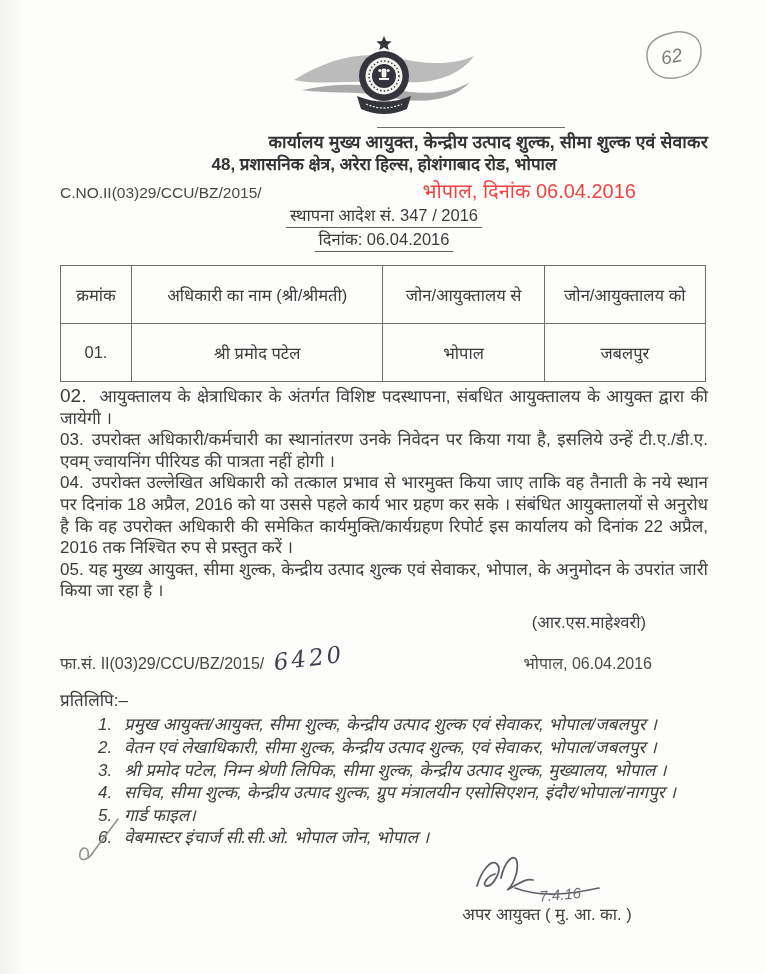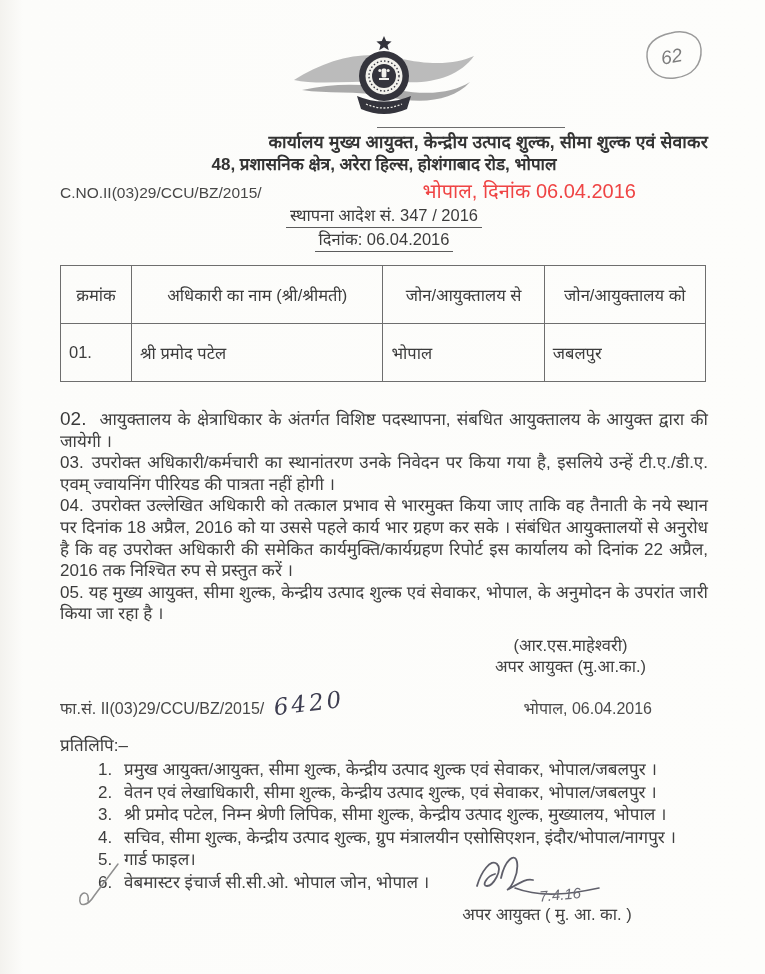--- a/index.html
+++ b/index.html
@@ -17,34 +17,34 @@
   .org2{font-size:17px;font-weight:bold;color:#343434;text-align:center;line-height:22px;}
   .refrow{display:flex;justify-content:space-between;align-items:baseline;margin-top:4px;line-height:22px;}
   .latin{font-family:Liberation Sans, sans-serif;font-size:15.5px;color:#474747;}
   .placedate{font-size:20px;color:#ef4444;margin-right:72px;}
   .center-title{text-align:center;line-height:22px;font-size:16.5px;color:#3c3c3c;}
   .uline{display:inline-block;border-bottom:1.2px solid #5c5c5c;padding:0 4px 1px 4px;}
   .intro{margin:14px 0 0 0;font-size:17px;line-height:21.5px;text-align:justify;text-indent:54px;}
   table.transfer{border-collapse:collapse;width:646px;margin-top:13px;font-size:16.5px;color:#3c3c3c;}
   table.transfer th,table.transfer td{border:1.2px solid #6e6e6e;padding:17px 8px;height:22px;font-weight:normal;}
   table.transfer th{text-align:center;}
-  table.transfer td{text-align:left;}
+  table.transfer td{text-align:center;}
   td.cnum{text-align:center;}
   .bp{margin:0;font-size:17px;line-height:21.6px;text-align:justify;}
-  .bp.first{margin-top:26px;}
+  .bp.first{margin-top:3px;}
   .pnum{font-size:19px;margin-right:13px;color:#3a3a3a;}
   .pnum.small{font-size:17px;margin-right:8px;}
   .sigblock{margin:10px 62px 0 0;text-align:right;}
   .sigblock .inner{display:inline-block;text-align:center;font-size:16.5px;line-height:21.5px;color:#414141;}
   .filerow{display:flex;justify-content:space-between;align-items:baseline;margin-top:16px;line-height:24px;}
   .hand-num{display:inline-block;font-family:"DejaVu Serif","Liberation Serif",serif;font-style:italic;
     font-size:23px;color:#3d3d50;letter-spacing:3px;transform:rotate(-7deg) translateY(-3px);margin-left:10px;}
   .filedate{font-size:16px;color:#4a4a4a;margin-right:56px;}
   .copyhead{margin-top:14px;font-size:17px;color:#3c3c3c;line-height:22px;}
-  ol.copylist{margin:2px 0 0 0;padding:0 0 0 38px;list-style:none;counter-reset:cp;}
+  ol.copylist{margin:2px 0 0 0;padding:0 0 0 38px;list-style:none;counter-reset:cp;font-style:italic;}
   ol.copylist li{counter-increment:cp;position:relative;font-size:17px;line-height:21.6px;text-align:justify;
     padding-left:26px;margin-bottom:1px;}
   ol.copylist li::before{content:counter(cp) ".";position:absolute;left:0;top:0;color:#3e3e3e;}
   .tick6{position:absolute;left:-24px;top:-12px;pointer-events:none;}
   .bottomsign{position:absolute;top:846px;right:118px;width:200px;text-align:center;}
   .bottomsign .desig{font-size:16.5px;color:#414141;margin-top:-6px;}
 </style>
 </head>
 <body>
 
@@ -126,21 +126,20 @@
   <p class="bp">
     <span class="pnum small">04.</span><span>उपरोक्त उल्लेखित अधिकारी को तत्काल प्रभाव से भारमुक्त किया जाए ताकि वह तैनाती के नये स्थान पर दिनांक 18 अप्रैल, 2016 को या उससे पहले कार्य भार ग्रहण कर सके । संबंधित आयुक्तालयों से अनुरोध है कि वह उपरोक्त अधिकारी की समेकित कार्यमुक्ति/कार्यग्रहण रिपोर्ट इस कार्यालय को दिनांक 22 अप्रैल, 2016 तक निश्चित रुप से प्रस्तुत करें ।</span>
   </p>
   <p class="bp">
     <span class="pnum small" style="margin-right:5px;">05.</span><span>यह मुख्य आयुक्त, सीमा शुल्क, केन्द्रीय उत्पाद शुल्क एवं सेवाकर, भोपाल, के अनुमोदन के उपरांत जारी किया जा रहा है ।</span>
   </p>
 
   <div class="sigblock">
     <span class="inner">
       <span style="display:block;">(आर.एस.माहेश्वरी)</span>
-      <span style="display:block;">अपर आयुक्त (मु.आ.का.)</span>
     </span>
   </div>
 
   <div class="filerow">
     <span>
       <span class="latin" style="font-size:16px;">फा.सं. II(03)29/CCU/BZ/2015/</span><span class="hand-num">6420</span>
     </span>
     <span class="filedate">भोपाल, 06.04.2016</span>
   </div>
 

